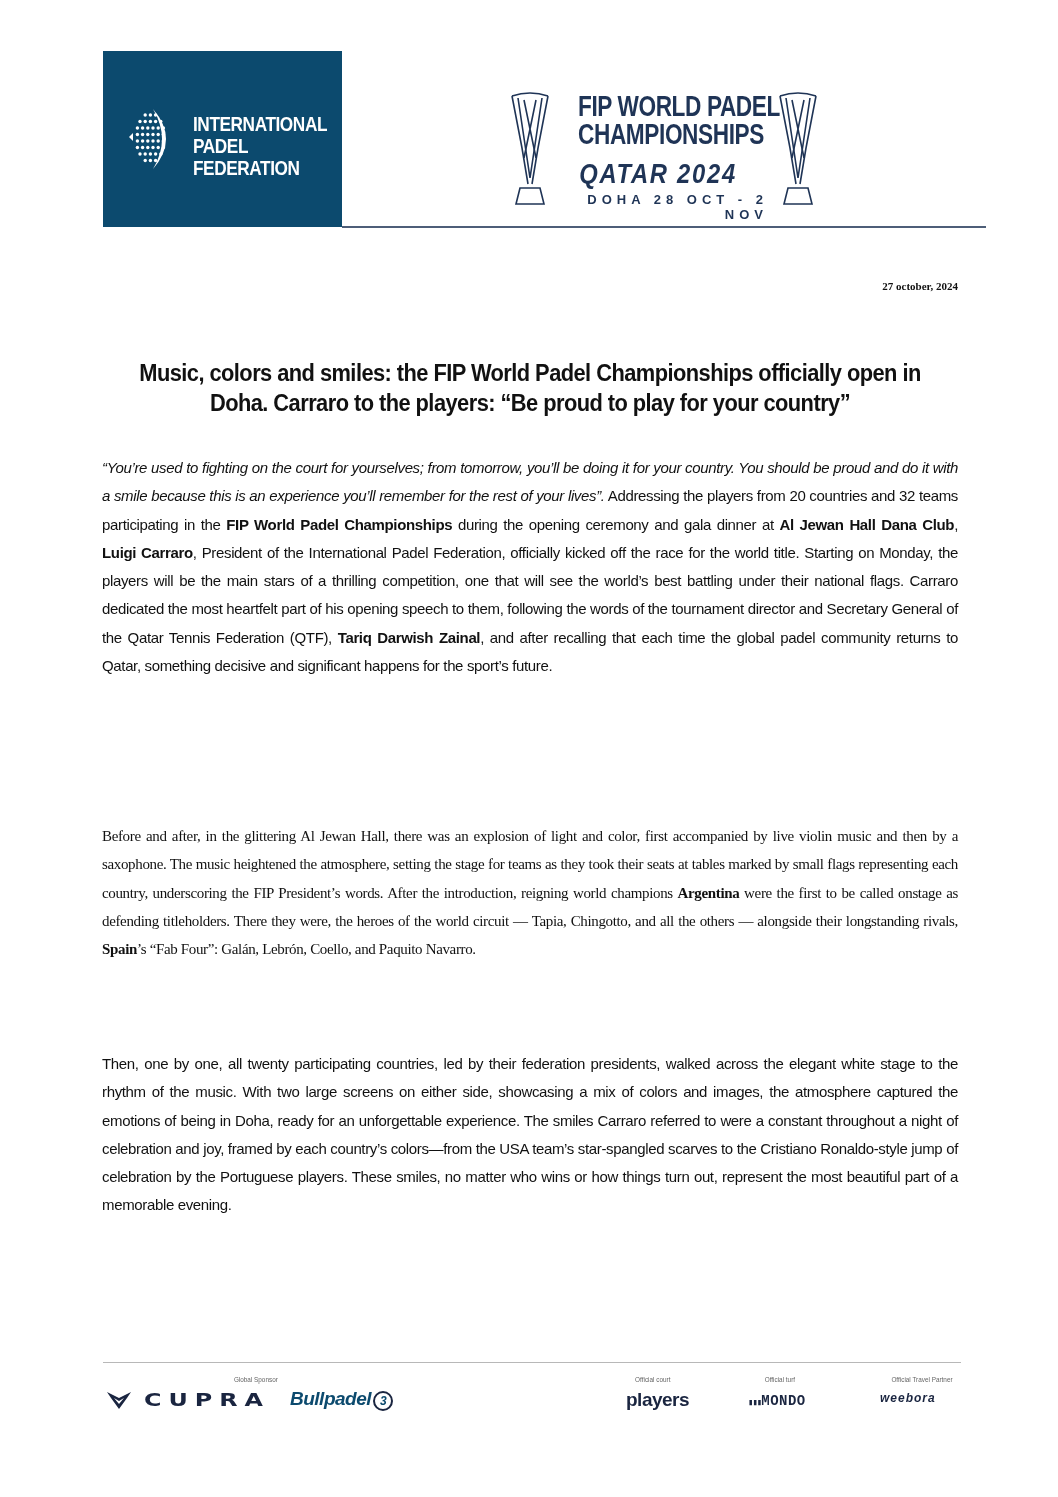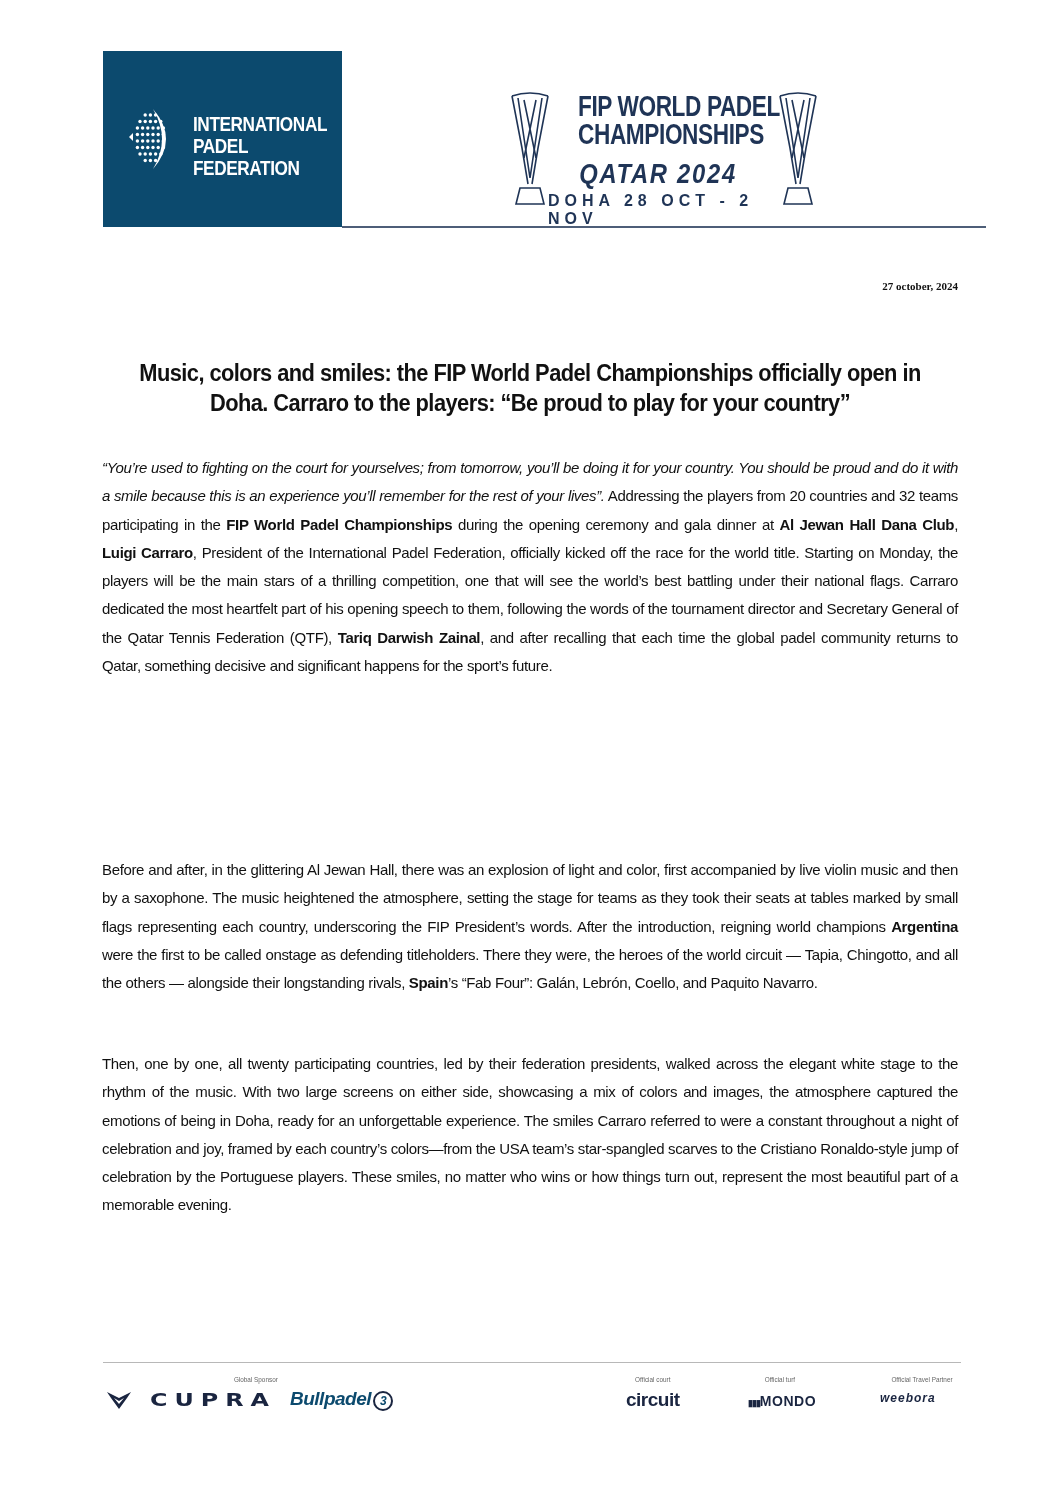--- a/index.html
+++ b/index.html
@@ -5,28 +5,28 @@
   html, body { margin:0; padding:0; background:#ffffff; }
   body { width:1058px; height:1497px; position:relative; overflow:hidden; font-family:"Liberation Sans", sans-serif; color:#111; }
   .logo-box { position:absolute; left:103px; top:51px; width:239px; height:176px; background:#0c4a6e; }
   .logo-box svg { position:absolute; left:24px; top:56px; }
   .logo-text { position:absolute; left:90px; top:62px; color:#fff; font-family:"Liberation Sans", sans-serif; font-weight:bold; font-size:21px; line-height:22px; letter-spacing:-0.5px; transform:scaleX(0.82); transform-origin:left top; }
   .header-line { position:absolute; left:342px; top:226px; width:644px; height:2px; background:#4e5e78; }
   .champ { position:absolute; left:508px; top:88px; width:280px; height:125px; }
   .champ-title { position:absolute; left:48px; top:4px; width:200px; text-align:center; color:#1f3456; font-weight:bold; font-size:29px; line-height:28px; transform:scaleX(0.78); transform-origin:center top; letter-spacing:-0.5px; white-space:nowrap; }
   .champ-title div { white-space:nowrap; }
   .champ-qatar { position:absolute; left:40px; top:70px; width:220px; text-align:center; color:#1f3456; font-weight:bold; font-style:italic; font-size:28px; letter-spacing:2px; transform:scaleX(0.85); transform-origin:center top; }
-  .champ-dates { position:absolute; left:40px; top:104px; width:220px; text-align:left; color:#1f3456; font-weight:bold; font-size:16px; letter-spacing:5px; }
+  .champ-dates { position:absolute; left:40px; top:104px; width:220px; text-align:right; color:#1f3456; font-weight:bold; font-size:13px; letter-spacing:5px; }
   .trophy { position:absolute; top:0; }
   .date { position:absolute; right:100px; top:280px; font-family:"Liberation Serif", serif; font-weight:bold; font-size:11px; }
   .title { position:absolute; left:102px; top:358px; width:856px; text-align:center; font-weight:bold; font-size:23.5px; line-height:30px; letter-spacing:-0.6px; transform:scaleX(0.93); transform-origin:center top; }
   .body-text { position:absolute; left:102px; width:856px; text-align:justify; font-size:15px; line-height:28.3px; letter-spacing:-0.35px; }
   .body-text p { margin:0; }
   .p1 { top:454px; }
-  .p2 { top:856px; }
+  .p2 { top:822px;font-family:Liberation Serif, serif; }
   .p3 { top:1050px; }
   .body-text b { font-weight:bold; }
   .body-text i { font-style:italic; }
   .footer-line { position:absolute; left:103px; top:1362px; width:858px; height:1px; background:#b8b8b8; }
   .sponsor-label { position:absolute; font-size:7.5px; color:#666; transform:scaleX(0.85); transform-origin:center; }
   .sponsor-logo { position:absolute; color:#1a2540; font-weight:bold; }
 </style>
 </head>
 <body>
 
@@ -123,32 +123,32 @@
 <div class="body-text p2">
     <p><span>Before and after, in the glittering Al Jewan Hall, there was an explosion of light and color, first accompanied by live violin music and then by a saxophone. The music heightened the atmosphere, setting the stage for teams as they took their seats at tables marked by small flags representing each country, underscoring the FIP President’s words. After the introduction, reigning world champions </span><b>Argentina</b><span> were the first to be called onstage as defending titleholders. There they were, the heroes of the world circuit — Tapia, Chingotto, and all the others — alongside their longstanding rivals, </span><b>Spain</b><span>’s “Fab Four”: Galán, Lebrón, Coello, and Paquito Navarro.</span></p>
   </div>
 <div class="body-text p3">
     <p><span>Then, one by one, all twenty participating countries, led by their federation presidents, walked across the elegant white stage to the rhythm of the music. With two large screens on either side, showcasing a mix of colors and images, the atmosphere captured the emotions of being in Doha, ready for an unforgettable experience. The smiles Carraro referred to were a constant throughout a night of celebration and joy, framed by each country’s colors—from the USA team’s star-spangled scarves to the Cristiano Ronaldo-style jump of celebration by the Portuguese players. These smiles, no matter who wins or how things turn out, represent the most beautiful part of a memorable evening.</span></p>
   </div>
 
 <div class="footer-line"></div>
 
 <div class="sponsor-label" style="left:230px; top:1375px;">Global Sponsor</div>
-<div class="sponsor-logo" style="left:106px; top:1390px; display:flex; align-items:center; gap:18px;">
+<div class="sponsor-logo" style="left:106px; top:1390px; display:flex; align-items:center; gap:12px;">
   <svg width="26" height="20" viewBox="0 0 26 20">
     <path d="M1,2 L13,8 L25,2 L21,8 L13,19 L5,8 Z M8,8 L13,14 L18,8 L13,11 Z" fill="#1a2540" fill-rule="evenodd"></path>
   </svg>
   <span style="font-size:17px; letter-spacing:5px; font-family:'DejaVu Sans',sans-serif; transform:scaleX(1.4); transform-origin:left; display:inline-block;">CUPRA</span>
 </div>
 <div class="sponsor-logo" style="left:290px; top:1388px; font-size:19px; font-style:italic; letter-spacing:-0.5px; color:#0c4a6e;">
   <span>Bullpadel</span><span style="display:inline-block; border:2px solid #1a2540; border-radius:50%; width:16px; height:16px; font-size:12px; line-height:16px; text-align:center; margin-left:2px;">3</span>
 </div>
 
 <div class="sponsor-label" style="left:632px; top:1375px;">Official court</div>
-<div class="sponsor-logo" style="left:626px; top:1389px; font-size:19px; letter-spacing:-0.5px;">circuit</div>
+<div class="sponsor-logo" style="left:626px; top:1389px; font-size:19px; letter-spacing:-0.5px;">players</div>
 
 <div class="sponsor-label" style="left:762px; top:1375px;">Official turf</div>
-<div class="sponsor-logo" style="left:748px; top:1393px; font-size:14px; font-family:Liberation Sans, sans-serif; letter-spacing:0.5px;">
+<div class="sponsor-logo" style="left:748px; top:1393px; font-size:14px; font-family:Liberation Mono, monospace; letter-spacing:0.5px;">
   <span style="font-size:9px; letter-spacing:-1px;">▮▮▮</span><span>MONDO</span>
 </div>
 
 <div class="sponsor-label" style="left:886px; top:1375px;">Official Travel Partner</div>
 <div class="sponsor-logo" style="left:880px; top:1391px; font-size:12px; font-style:italic; letter-spacing:1px;">weebora</div>
 
 </body></html>

